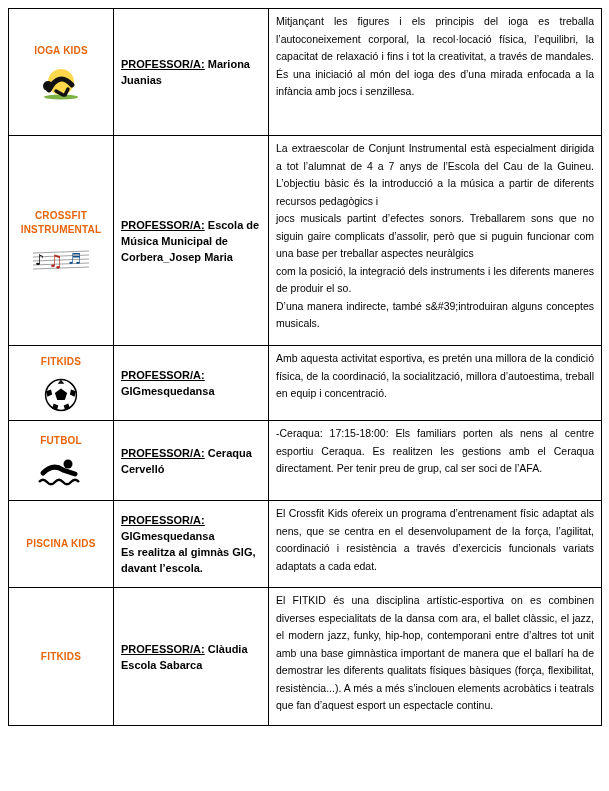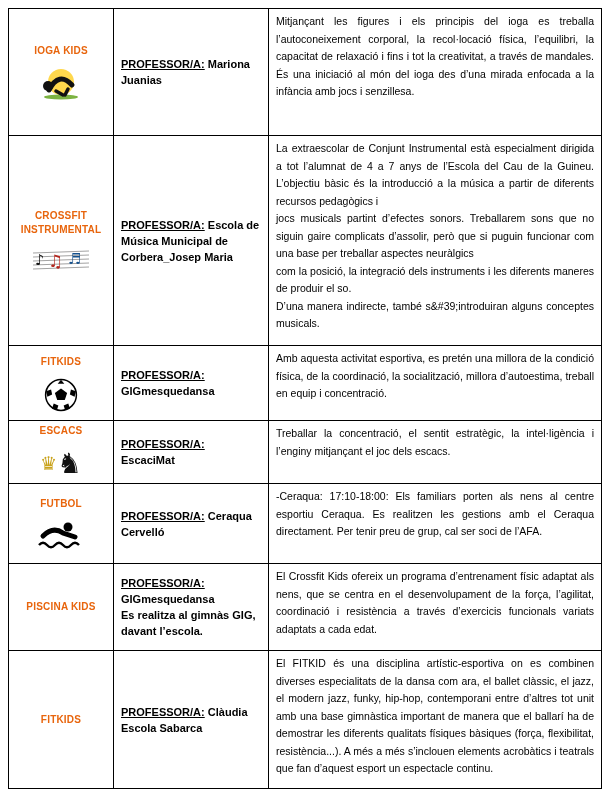--- a/index.html
+++ b/index.html
@@ -123,42 +123,34 @@
             <polygon points="33.8,14 28.5,12.3 27.4,17.6 32.4,19.8" fill="#000"></polygon>
             <polygon points="8.5,32.2 10.3,27 15.2,29 13.8,33.6" fill="#000"></polygon>
             <polygon points="27.5,32.2 25.7,27 20.8,29 22.2,33.6" fill="#000"></polygon>
           </svg>
         </div>
       </td>
       <td class="prof"><span class="plabel">PROFESSOR/A:</span><span> GIGmesquedansa</span></td>
       <td class="desc">Amb aquesta activitat esportiva, es pretén una millora de la condició física, de la coordinació, la socialització, millora d’autoestima, treball en equip i concentració.</td>
     </tr>
 
-    <tr style="height:63px">
-      <td class="act">
-        <div class="act-name">ESCACS</div>
-        <div class="act-icon"><span class="chess-q">♛</span><span class="chess-n">♞</span></div>
-      </td>
-      <td class="prof"><span class="plabel">PROFESSOR/A:</span><span> EscaciMat</span></td>
-      <td class="desc">Treballar la concentració, el sentit estratègic, la intel·ligència i l’enginy mitjançant el joc dels escacs.</td>
-    </tr>
 
     <tr style="height:80px">
       <td class="act">
         <div class="act-name">FUTBOL</div>
         <div class="act-icon">
           <svg width="48" height="30" viewBox="0 0 48 30">
             <circle cx="31" cy="7" r="4.5" fill="#000"></circle>
             <path d="M6 16 Q 16 6 26 13 L 38 17" stroke="#000" stroke-width="5" fill="none" stroke-linecap="round"></path>
             <path d="M2 25 q 4 -4.5 8 0 t 8 0 t 8 0 t 8 0 t 8 0" stroke="#000" stroke-width="2.4" fill="none"></path>
           </svg>
         </div>
       </td>
       <td class="prof"><span class="plabel">PROFESSOR/A:</span><span> Ceraqua Cervelló</span></td>
-      <td class="desc">-Ceraqua: 17:10-18:00: Els familiars porten als nens al centre esportiu Ceraqua. Es realitzen les gestions amb el Ceraqua directament. Per tenir preu de grup, cal ser soci de l’AFA.</td>
+      <td class="desc">-Ceraqua: 17:15-18:00: Els familiars porten als nens al centre esportiu Ceraqua. Es realitzen les gestions amb el Ceraqua directament. Per tenir preu de grup, cal ser soci de l’AFA.</td>
     </tr>
 
     <tr style="height:87px">
       <td class="act">
         <div class="act-name">PISCINA KIDS</div>
       </td>
       <td class="prof"><span class="plabel">PROFESSOR/A:</span><span> GIGmesquedansa
 Es realitza al gimnàs GIG, davant l’escola.</span></td>
       <td class="desc">El Crossfit Kids ofereix un programa d’entrenament físic adaptat als nens, que se centra en el desenvolupament de la força, l’agilitat, coordinació i resistència a través d’exercicis funcionals variats adaptats a cada edat.</td>
     </tr>

